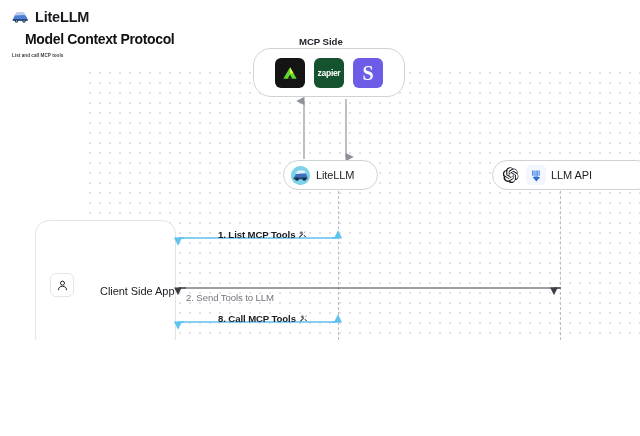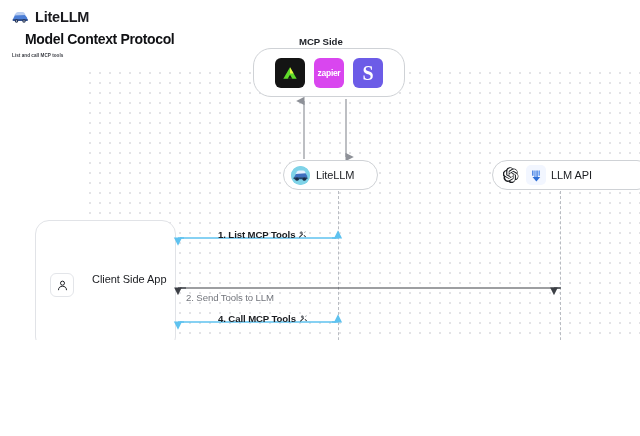--- a/index.html
+++ b/index.html
@@ -199,22 +199,22 @@
     background: #ffffff;
     border: 1.1px solid #e1e3e7;
     border-radius: 14px;
     box-sizing: border-box;
   }
   .client-inner {
     position: absolute;
     left: 14px;
     top: 52px;
     display: flex;
-    align-items: flex-start;
-    gap: 18px;
+    align-items: flex-end;
+    gap: 26px;
   }
   .client-icon {
     width: 24px;
     height: 24px;
     border-radius: 6px;
     border: 1px solid #e3e5e9;
     background: #ffffff;
     display: flex;
     align-items: center;
     justify-content: center;
@@ -289,21 +289,21 @@
   <div class="mcp-label">MCP Side</div>
 
   <div class="mcp-box">
     <div class="tool-icon" style="background:#141414;">
       <svg viewBox="0 0 24 24" width="20" height="20">
         <path d="M12 5 L20 19 L4 19 Z" fill="#5fd92a"></path>
         <path d="M12 5 L16.4 12.6 L12 12.6 Z" fill="#e8f542"></path>
         <path d="M9.2 19 L12 14 L14.8 19 Z" fill="#141414"></path>
       </svg>
     </div>
-    <div class="tool-icon" style="background:#d946ef;text-align:right;">
+    <div class="tool-icon" style="background:#14532d;text-align:right;">
       <span class="tool-zapier">zapier</span>
     </div>
     <div class="tool-icon" style="background:#6c5ce7;">
       <span class="tool-supabase">S</span>
     </div>
   </div>
 
   <svg class="wire" style="left:295px; top:97px; width:60px; height:64px;">
     <defs>
       <marker id="mk-gray-up" markerWidth="7" markerHeight="7" refX="3.2" refY="6" orient="auto">
@@ -397,21 +397,21 @@
     <line x1="378" y1="6" x2="385" y2="6" stroke="#3c3f45" stroke-width="1.2" marker-end="url(#mk-dark-l)" transform="rotate(180 381.5 6)"></line>
   </svg>
   <div class="step-label muted" style="left:186px; top:276px;">2. Send Tools to LLM</div>
 
   <svg class="wire" style="left:176px; top:316px; width:164px; height:12px;">
     <line x1="4" y1="6" x2="160" y2="6" stroke="#5ec2ef" stroke-width="1.3"></line>
     <line x1="8" y1="6" x2="2" y2="6" stroke="#5ec2ef" stroke-width="1.3" marker-end="url(#mk-blue-l)"></line>
     <line x1="156" y1="6" x2="162" y2="6" stroke="#5ec2ef" stroke-width="1.3" marker-end="url(#mk-blue-r)"></line>
   </svg>
   <div class="step-label dark" style="left:186px; top:314px;">
-    <span>4. Call MCP Tools</span><svg class="tool-emoji" viewBox="0 0 24 24">
+    <span>8. Call MCP Tools</span><svg class="tool-emoji" viewBox="0 0 24 24">
         <path d="M4.2 20.4 L2.6 18.8 L12 9.4 L13.6 11 Z" fill="#1b1d21"></path>
         <path d="M19.4 3.2 L16.2 6.4 L17.6 7.8 L20.8 4.6 Z" fill="#8d9096"></path>
         <path d="M14.8 14.6 L19.8 19.6 L21.4 18 L16.4 13 Z" fill="#1b1d21"></path>
         <path d="M9.6 3.4 L6 4.6 L4.8 8.2 L8.4 11.8 L12 10.6 L13.2 7 Z" fill="#6e7177"></path>
       </svg>
   </div>
 
 </div>
 
 </body></html>

